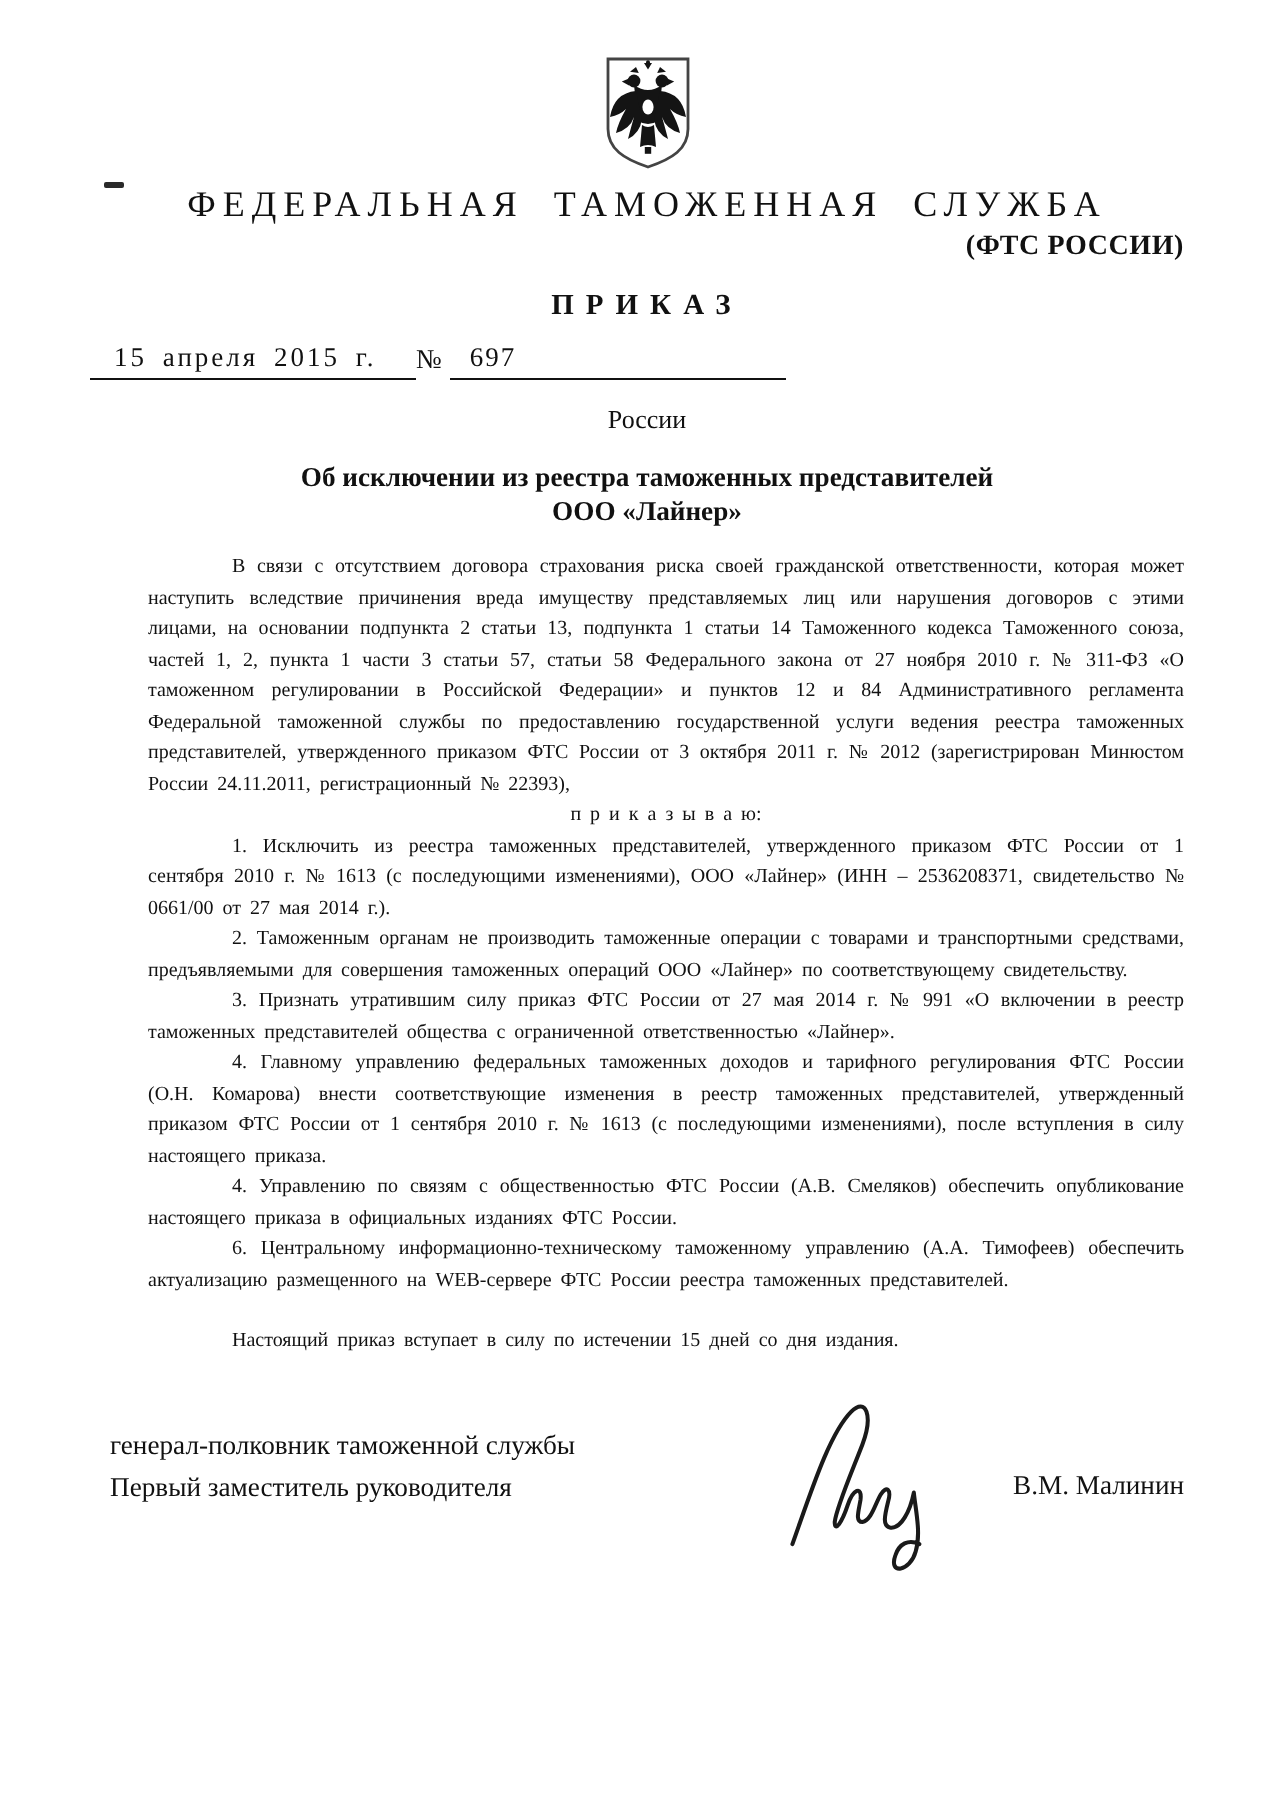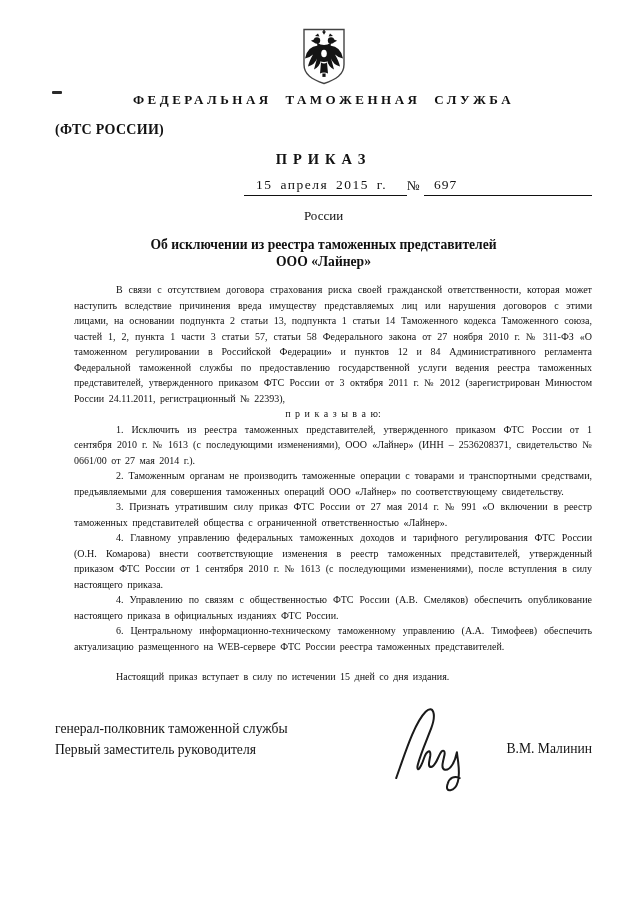--- a/index.html
+++ b/index.html
@@ -20,44 +20,44 @@
   }
   .emblem-wrap {
     width: 46px;
     height: 57px;
     margin: 0 auto;
   }
   .emblem-wrap svg { display: block; width: 100%; height: 100%; }
   .org-name {
     margin-top: 7px;
     text-align: center;
-    font-weight: bold;
-    font-size: 13px;
+    font-weight: normal;
+    font-size: 18px;
     letter-spacing: 3.5px;
     word-spacing: 7px;
     white-space: nowrap;
   }
   .org-short {
-    margin-top: 14px;
-    text-align: left;
+    margin-top: 3px;
+    text-align: right;
     font-weight: bold;
     font-size: 14px;
     letter-spacing: 0.3px;
   }
   .doc-type {
     margin-top: 13px;
     text-align: center;
     font-weight: bold;
     font-size: 14.5px;
     letter-spacing: 6px;
   }
   .date-number-row {
     margin-top: 9px;
     display: flex;
-    justify-content: flex-end;
+    justify-content: flex-start;
     align-items: flex-end;
     font-size: 13.5px;
   }
   .date-field {
     margin-left: -10px;
     width: 163px;
     border-bottom: 1.5px solid #111;
     padding: 0 0 2px 12px;
     box-sizing: border-box;
     letter-spacing: 1.5px;

